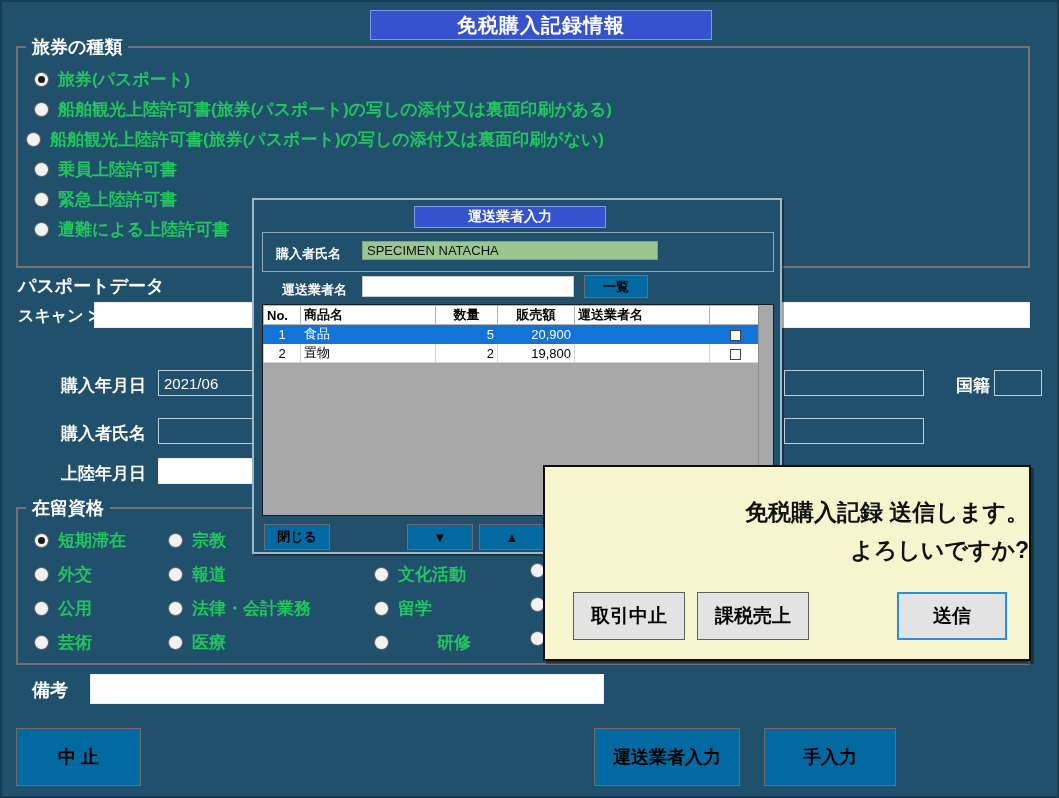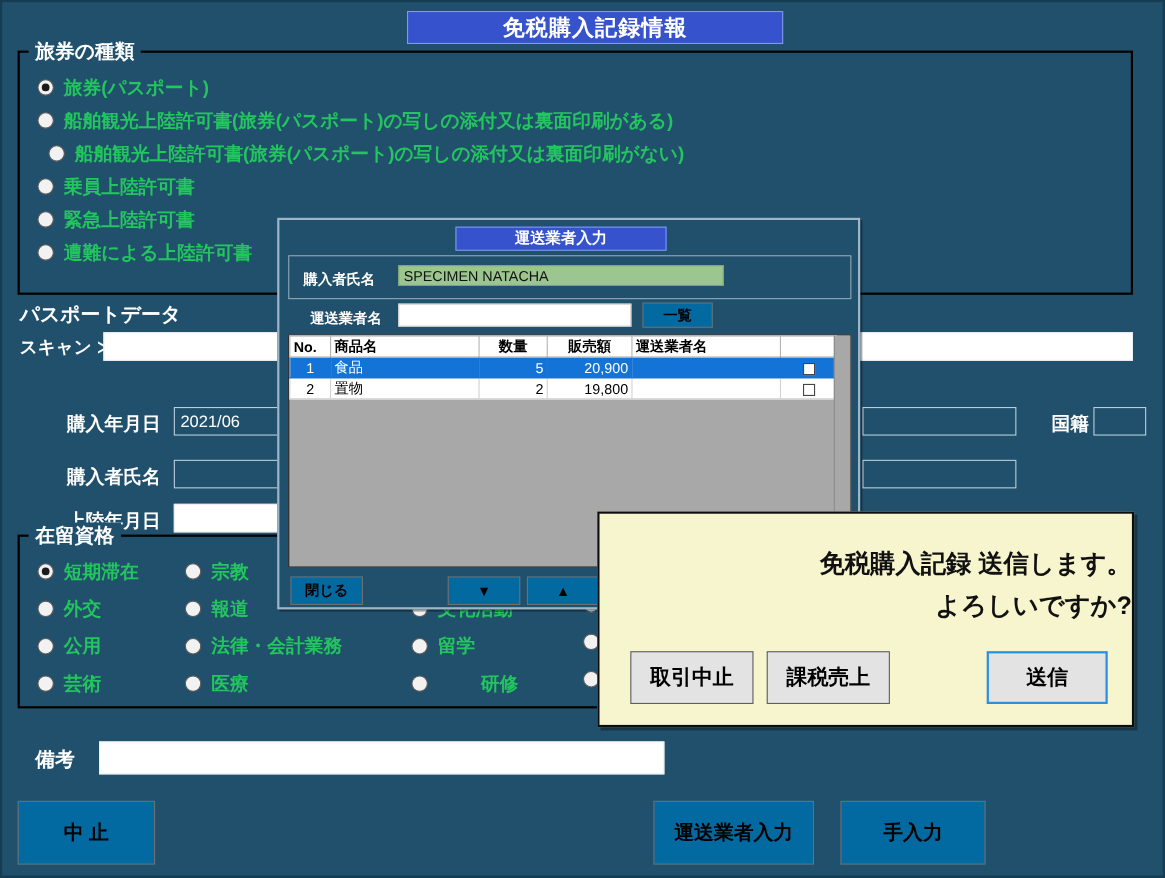--- a/index.html
+++ b/index.html
@@ -14,28 +14,28 @@
 
   
   .title-bar{
     position:absolute;left:368px;top:8px;width:340px;height:28px;
     background:#3652cc;border:1px solid #7f99e8;
     color:#ffffff;font-size:20px;font-weight:bold;
     display:flex;align-items:center;justify-content:center;letter-spacing:1px;
   }
 
   
-  .fs{position:absolute;border:2px solid #000000;box-sizing:border-box;}
+  .fs{position:absolute;border:2px solid #737373;box-sizing:border-box;}
   .fs-legend{
     position:absolute;top:-13px;left:8px;background:#21506c;
     padding:0 6px;color:#ffffff;font-size:18px;font-weight:bold;white-space:nowrap;
   }
 
   #fs-passport{left:14px;top:44px;width:1014px;height:222px;}
-  #fs-status{left:14px;top:484px;width:1014px;height:158px;}
+  #fs-status{left:14px;top:505px;width:1014px;height:158px;}
 
   
   .radio-row{position:absolute;display:flex;align-items:center;gap:9px;white-space:nowrap;}
   .radio{
     width:15px;height:15px;border-radius:50%;
     background:#f2f2f2;border:1px solid #5b5b5b;
     box-sizing:border-box;flex:0 0 auto;
     display:flex;align-items:center;justify-content:center;
   }
   .radio.on::after{content:"";width:7px;height:7px;border-radius:50%;background:#1b1b1b;}
@@ -122,21 +122,21 @@
     <span class="fs-legend">旅券の種類</span>
 
     <div class="radio-row" style="left:16px;top:20px;">
       <span class="radio on"></span>
       <span class="rlabel">旅券(パスポート)</span>
     </div>
     <div class="radio-row" style="left:16px;top:50px;">
       <span class="radio"></span>
       <span class="rlabel">船舶観光上陸許可書(旅券(パスポート)の写しの添付又は裏面印刷がある)</span>
     </div>
-    <div class="radio-row" style="left:26px;top:80px;text-align:right;">
+    <div class="radio-row" style="left:8px;top:80px;text-align:right;">
       <span class="radio"></span>
       <span class="rlabel">船舶観光上陸許可書(旅券(パスポート)の写しの添付又は裏面印刷がない)</span>
     </div>
     <div class="radio-row" style="left:16px;top:110px;">
       <span class="radio"></span>
       <span class="rlabel">乗員上陸許可書</span>
     </div>
     <div class="radio-row" style="left:16px;top:140px;">
       <span class="radio"></span>
       <span class="rlabel">緊急上陸許可書</span>

